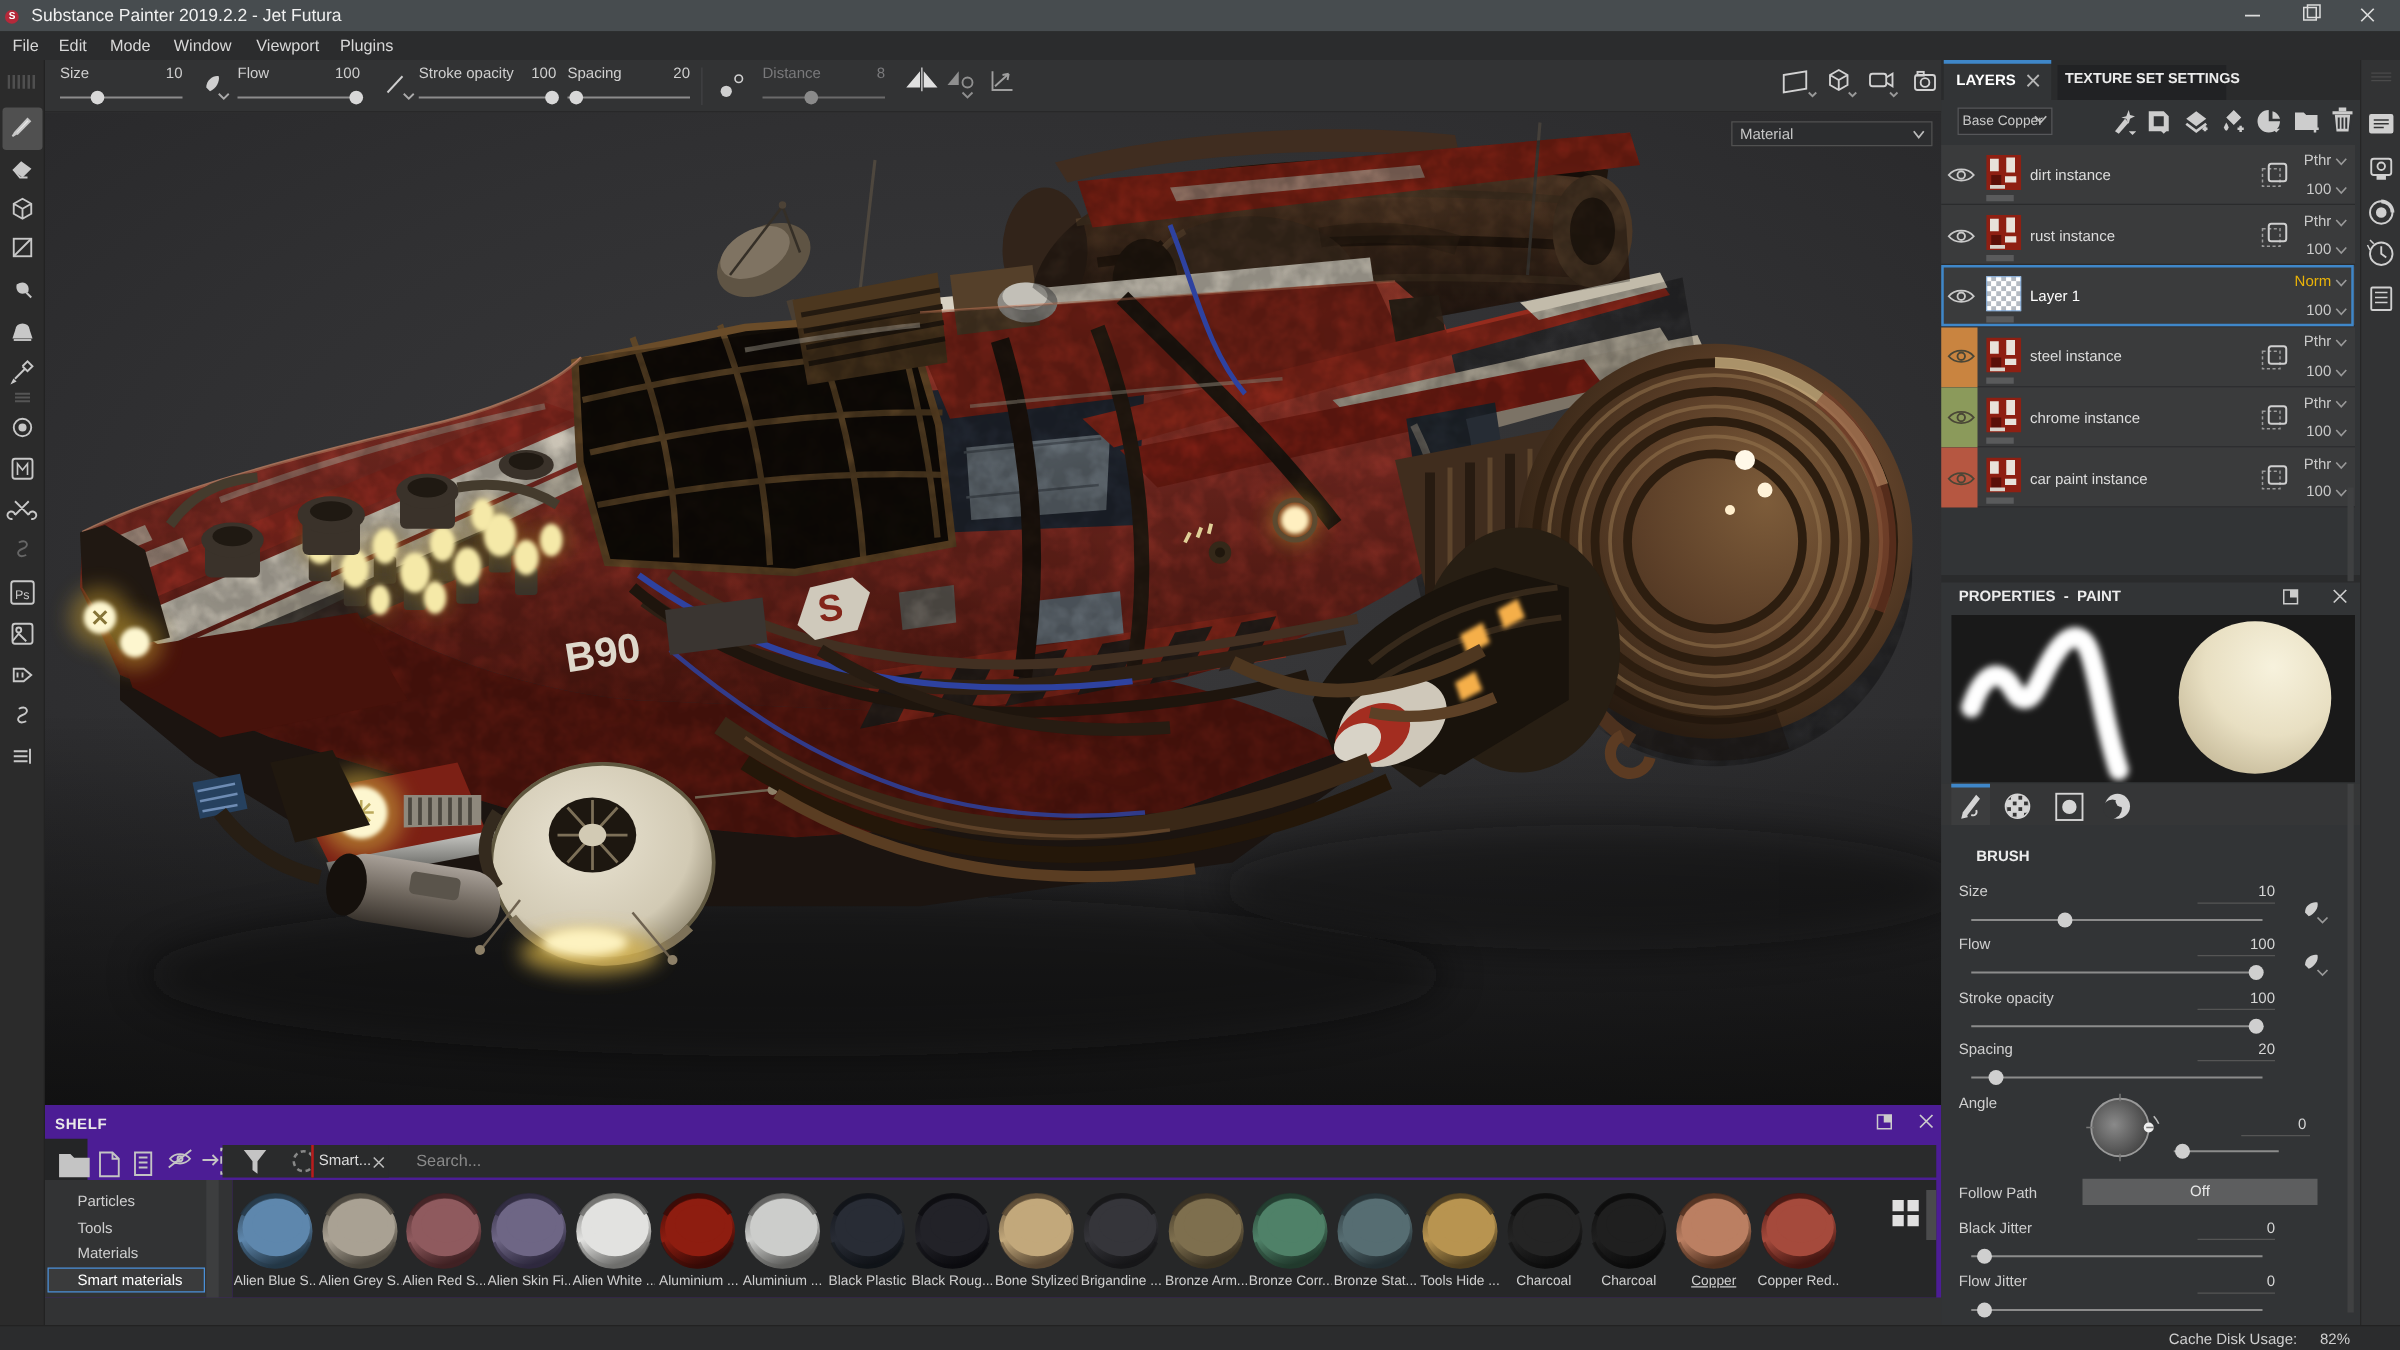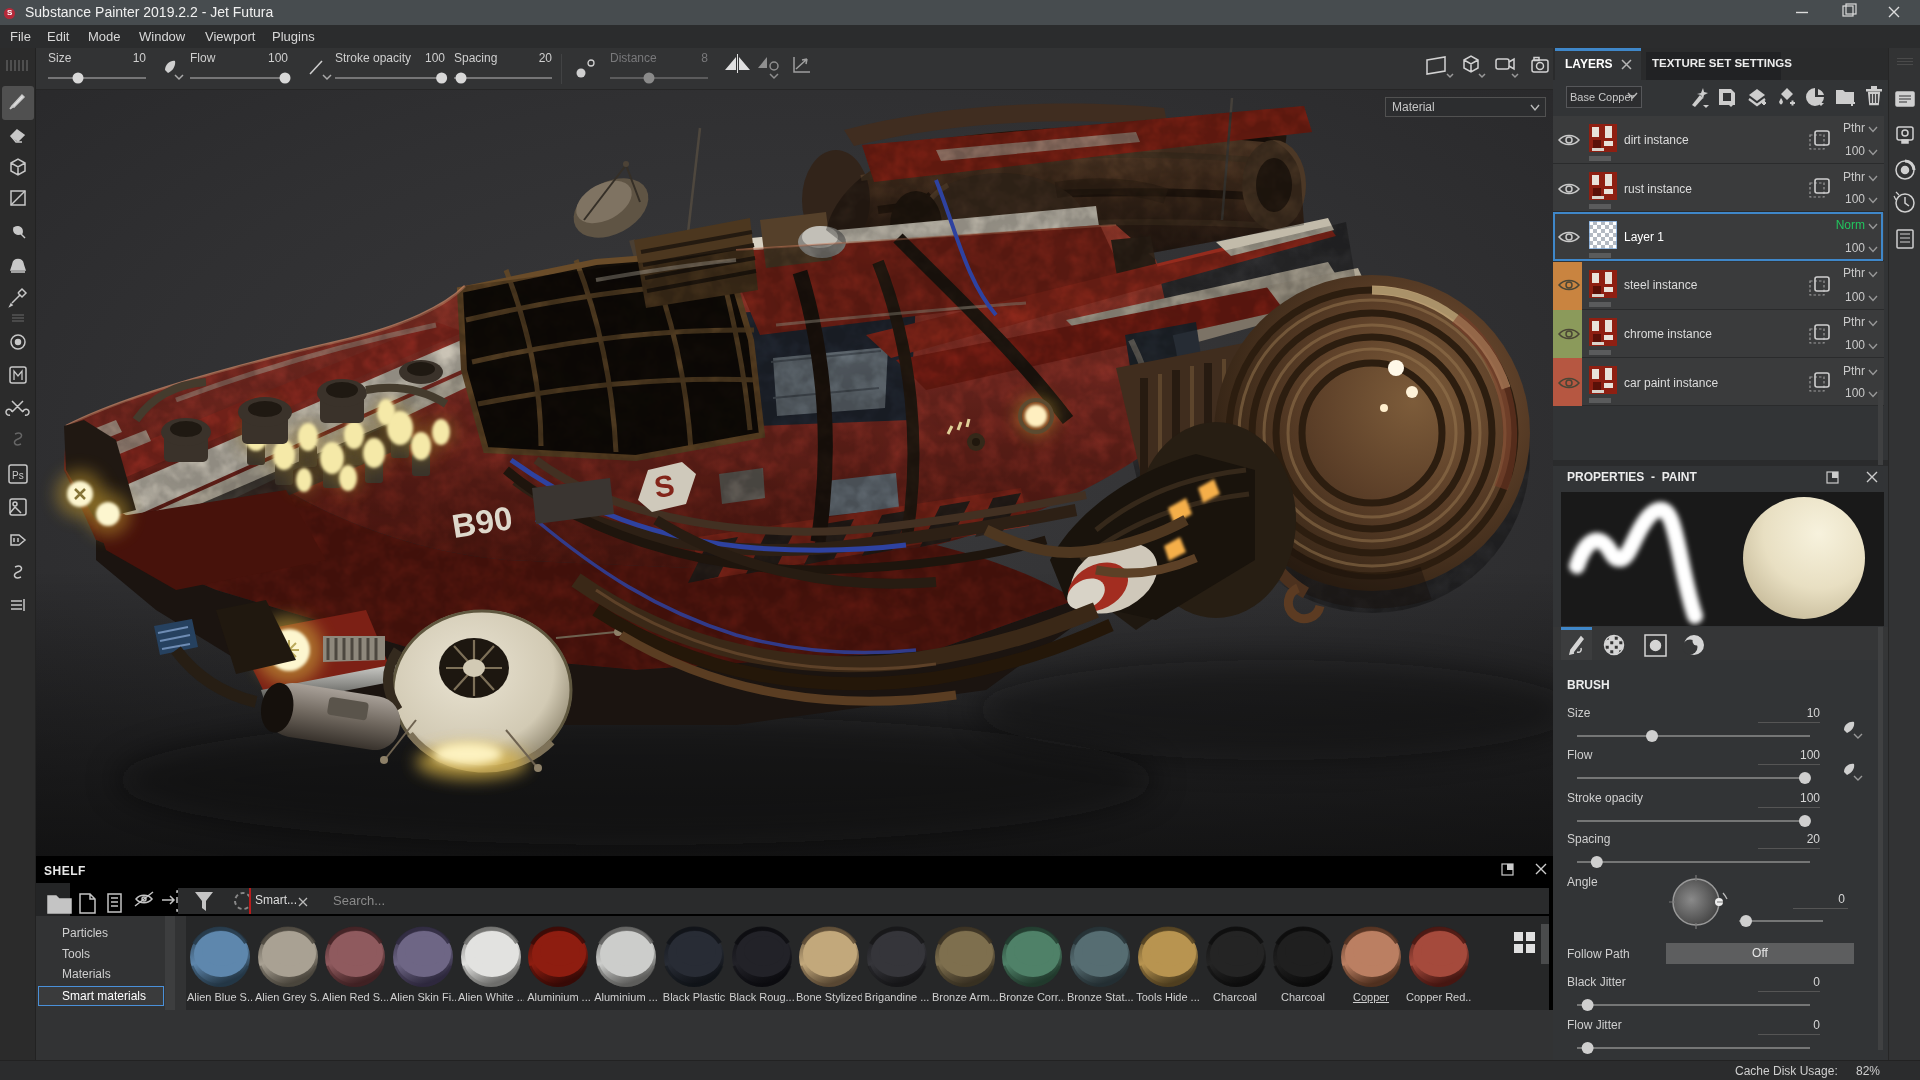--- a/index.html
+++ b/index.html
@@ -555,21 +555,21 @@
  <circle cx="940" cy="352" r="9" fill="#342819"></circle>
           <circle cx="940" cy="352" r="4" fill="#20170d"></circle>
  <path d="M 912 344 l 4 -8 M 922 340 l 3 -8 M 931 337 l 2 -8" stroke="#e0d098" stroke-width="3"></path>
 </g>
 </svg>
 <div class="abs" style="left:1349px;top:7px;width:161px;height:20px;background:#2c2d2f;border:1px solid #515151;color:#c6c6c6;font-size:12px;padding:2px 6px;">Material
 <svg class="abs" style="right:4px;top:5px;" width="12" height="10">
           <path d="M2 2 l4 5 l4 -5" fill="none" stroke="#bbb" stroke-width="1.4"></path>
         </svg></div>
 </div>
-<div class="abs" style="left:36px;top:856px;width:1517px;height:154px;background:#000000;">
+<div class="abs" style="left:36px;top:884px;width:1517px;height:154px;background:#4c1d95;">
 <div class="abs" style="left:8px;top:8px;color:#e8e8e8;font-size:12px;font-weight:bold;letter-spacing:0.5px;">SHELF</div>
 <svg class="abs" style="left:1464px;top:6px;" width="50" height="16">
 <rect x="2" y="2" width="11" height="11" fill="none" stroke="#ccc" stroke-width="1.2"></rect>
         <rect x="7" y="2" width="6" height="6" fill="#ccc"></rect>
 <path d="M36 2 l10 10 M46 2 l-10 10" stroke="#ccc" stroke-width="1.4"></path>
       </svg>
 <div class="abs" style="left:0px;top:27px;width:34px;height:35px;background:#242526;"></div>
 <svg class="abs" style="left:8px;top:30px;" width="290" height="36">
 <g stroke="#c4c4c4" stroke-width="1.5" fill="none">
  <path d="M4 10 h8 l3 3 h12 v14 h-23 Z" fill="#c4c4c4"></path>
@@ -1146,21 +1146,21 @@
         <rect x="24" y="4" width="4" height="4" fill="#b4bac2"></rect>
         <rect x="24" y="8" width="4" height="4" fill="#fff"></rect>
         <rect x="24" y="12" width="4" height="4" fill="#b4bac2"></rect>
         <rect x="24" y="16" width="4" height="4" fill="#fff"></rect>
         <rect x="24" y="20" width="4" height="4" fill="#b4bac2"></rect>
         <rect x="24" y="24" width="4" height="4" fill="#fff"></rect>
         <rect x="0" y="0" width="28" height="28" fill="none" stroke="#7aa7d9" stroke-width="1.5"></rect>
       </svg>
 <div class="abs" style="left:36px;top:205px;width:22px;height:5px;background:#5a5b5c;"></div>
 <div class="abs" style="left:71px;top:182px;color:#fff;font-size:12px;">Layer 1</div>
-<div class="abs" style="left:262px;top:170px;width:50px;text-align:right;color:#22c55e;font-size:12px;">Norm</div>
+<div class="abs" style="left:262px;top:170px;width:50px;text-align:right;color:#eab308;font-size:12px;">Norm</div>
 <svg class="abs" style="left:314px;top:174px;" width="12" height="10">
         <path d="M2 2 l4 4.5 l4 -4.5" fill="none" stroke="#999" stroke-width="1.3"></path>
       </svg>
 <div class="abs" style="left:262px;top:193px;width:50px;text-align:right;color:#c9c9c9;font-size:12px;">100</div>
 <svg class="abs" style="left:314px;top:197px;" width="12" height="10">
         <path d="M2 2 l4 4.5 l4 -4.5" fill="none" stroke="#999" stroke-width="1.3"></path>
       </svg>
 <div class="abs" style="left:0;top:164px;width:330px;height:49px;border:2px solid #3f87c9;"></div>
 <div class="abs" style="left:0;top:214px;width:331px;height:48px;background:#3a3b3c;border-bottom:1px solid #2a2b2c;"></div>
 <div class="abs" style="left:0;top:214px;width:29px;height:48px;background:#c98440;"></div>
@@ -1288,21 +1288,21 @@
             <rect x="48.5" y="19.5" width="4.5" height="4.5"></rect>
             <rect x="57.5" y="19.5" width="4.5" height="4.5"></rect>
           </g>
  <rect x="84" y="5" width="21" height="21"></rect>
           <circle cx="94.5" cy="15.5" r="5" fill="#d5d5d5"></circle>
  <circle cx="133" cy="15" r="10" fill="#d5d5d5" stroke="none"></circle>
           <circle cx="129" cy="17" r="7.5" fill="#353637" stroke="none"></circle>
           <circle cx="136" cy="11" r="4.5" fill="#d5d5d5" stroke="none"></circle>
 </g>
       </svg>
-<div class="abs" style="left:14px;top:630px;color:#ececec;font-size:12px;font-weight:bold;">BRUSH</div>
+<div class="abs" style="left:28px;top:630px;color:#ececec;font-size:12px;font-weight:bold;">BRUSH</div>
 <div class="abs" style="left:14px;top:658px;color:#cfcfcf;font-size:12px;">Size</div>
       <div class="abs" style="left:200px;top:658px;width:67px;text-align:right;color:#d6d6d6;font-size:12px;">10</div>
       <div class="abs" style="left:205px;top:674px;width:62px;height:1px;background:#555;"></div>
       <svg class="abs" style="left:14px;top:680px;" width="253" height="16">
 <line x1="10" y1="8" x2="243" y2="8" stroke="#8c8c8c" stroke-width="1.6"></line>
 <circle cx="85.0" cy="8" r="6" fill="#cfcfcf"></circle>
       </svg>
       <svg class="abs" style="left:283px;top:668px;" width="34" height="30">
 <path d="M8 14 C8 8 14 5 18 6 C19 10 16 15 11 17 Z" fill="#cfcfcf"></path>
 <path d="M18 18 l4 4 l4 -4" stroke="#999" stroke-width="1.4" fill="none"></path>

